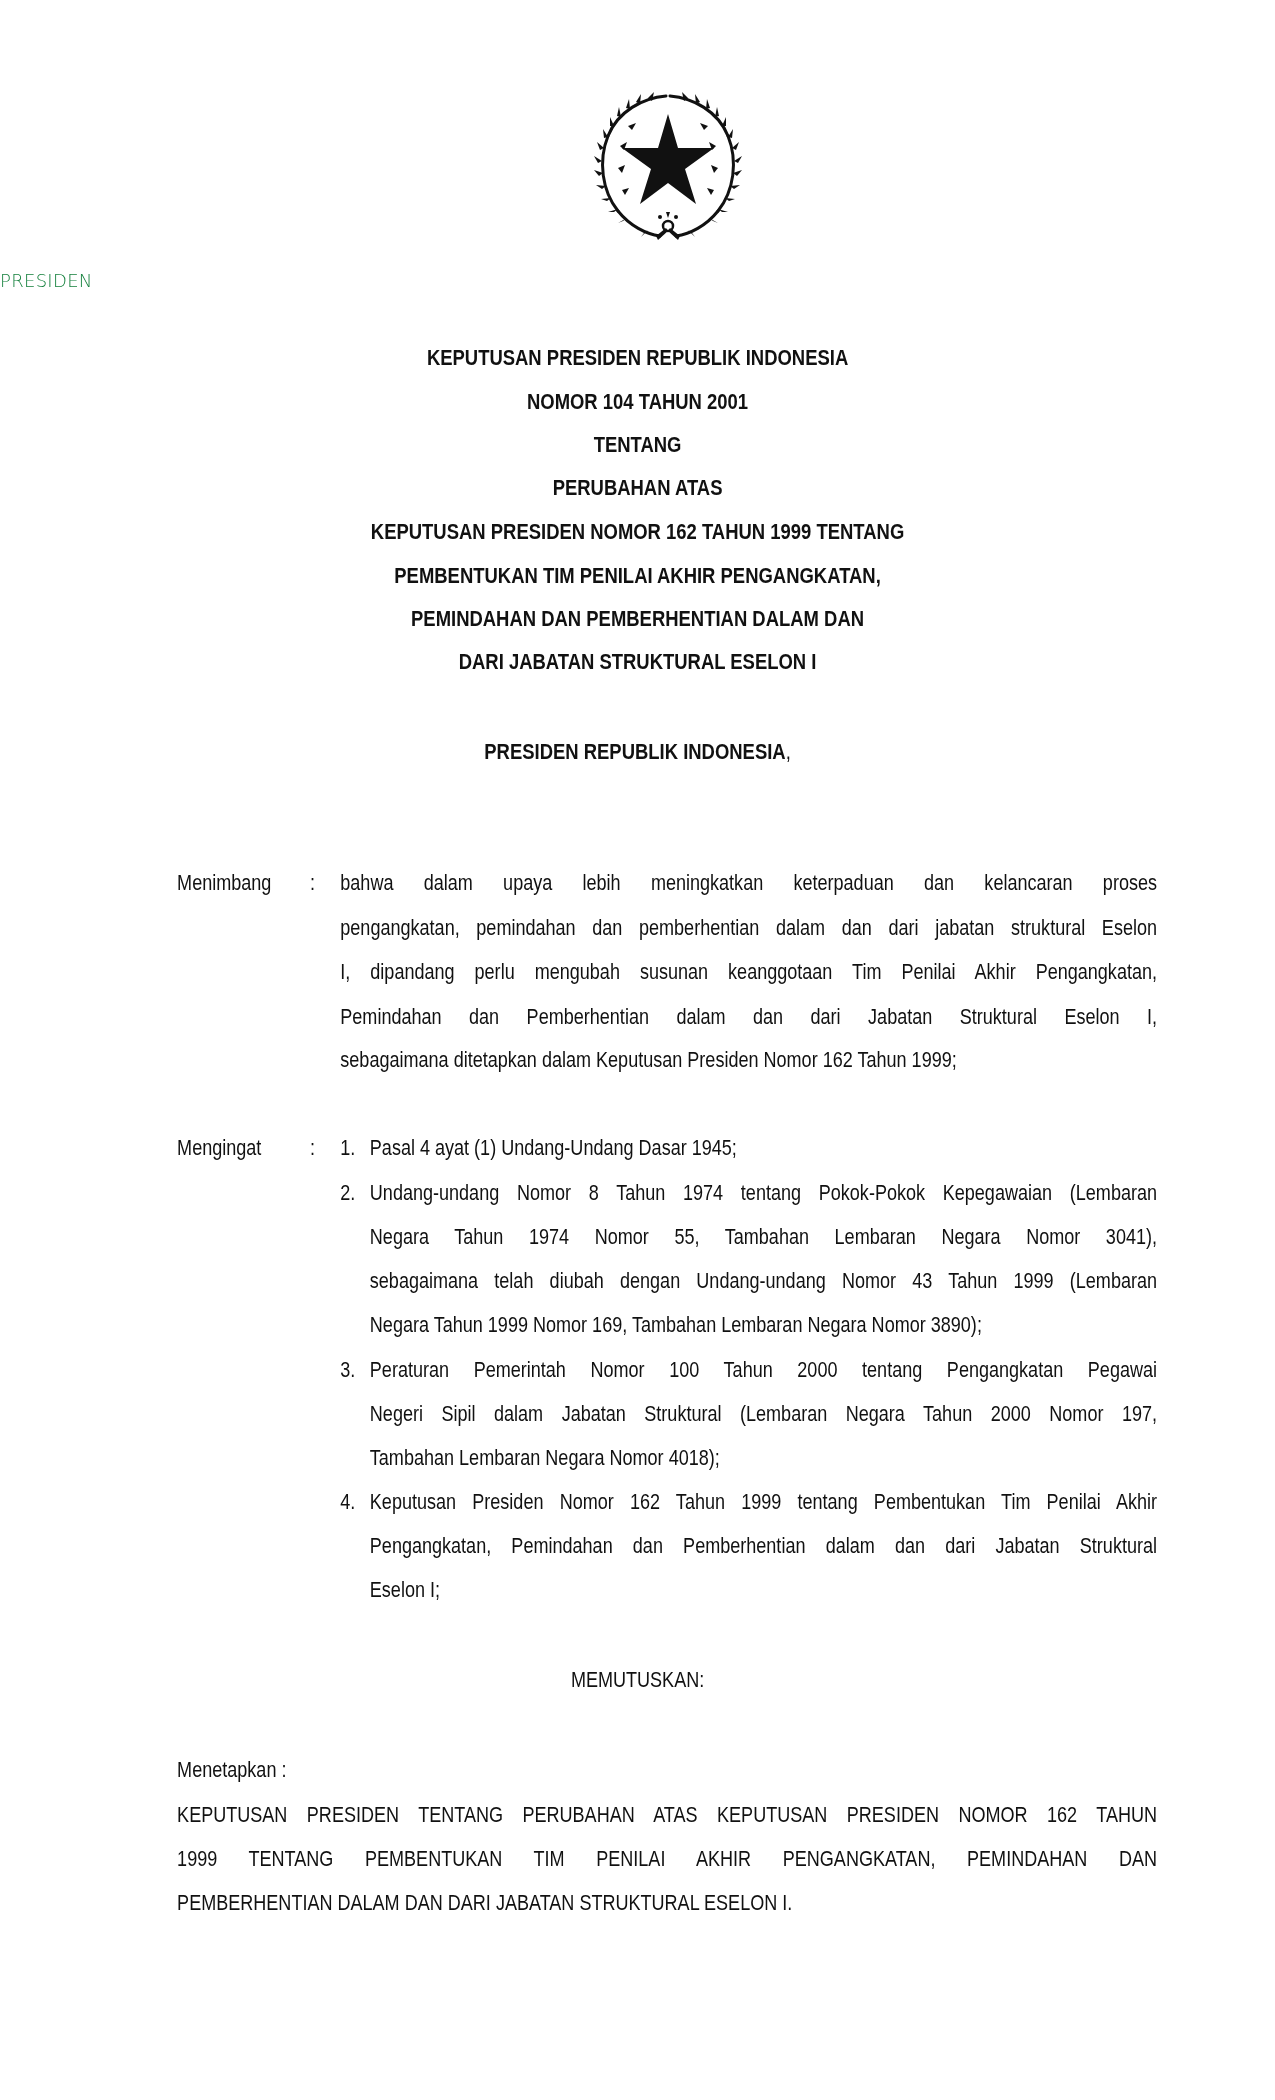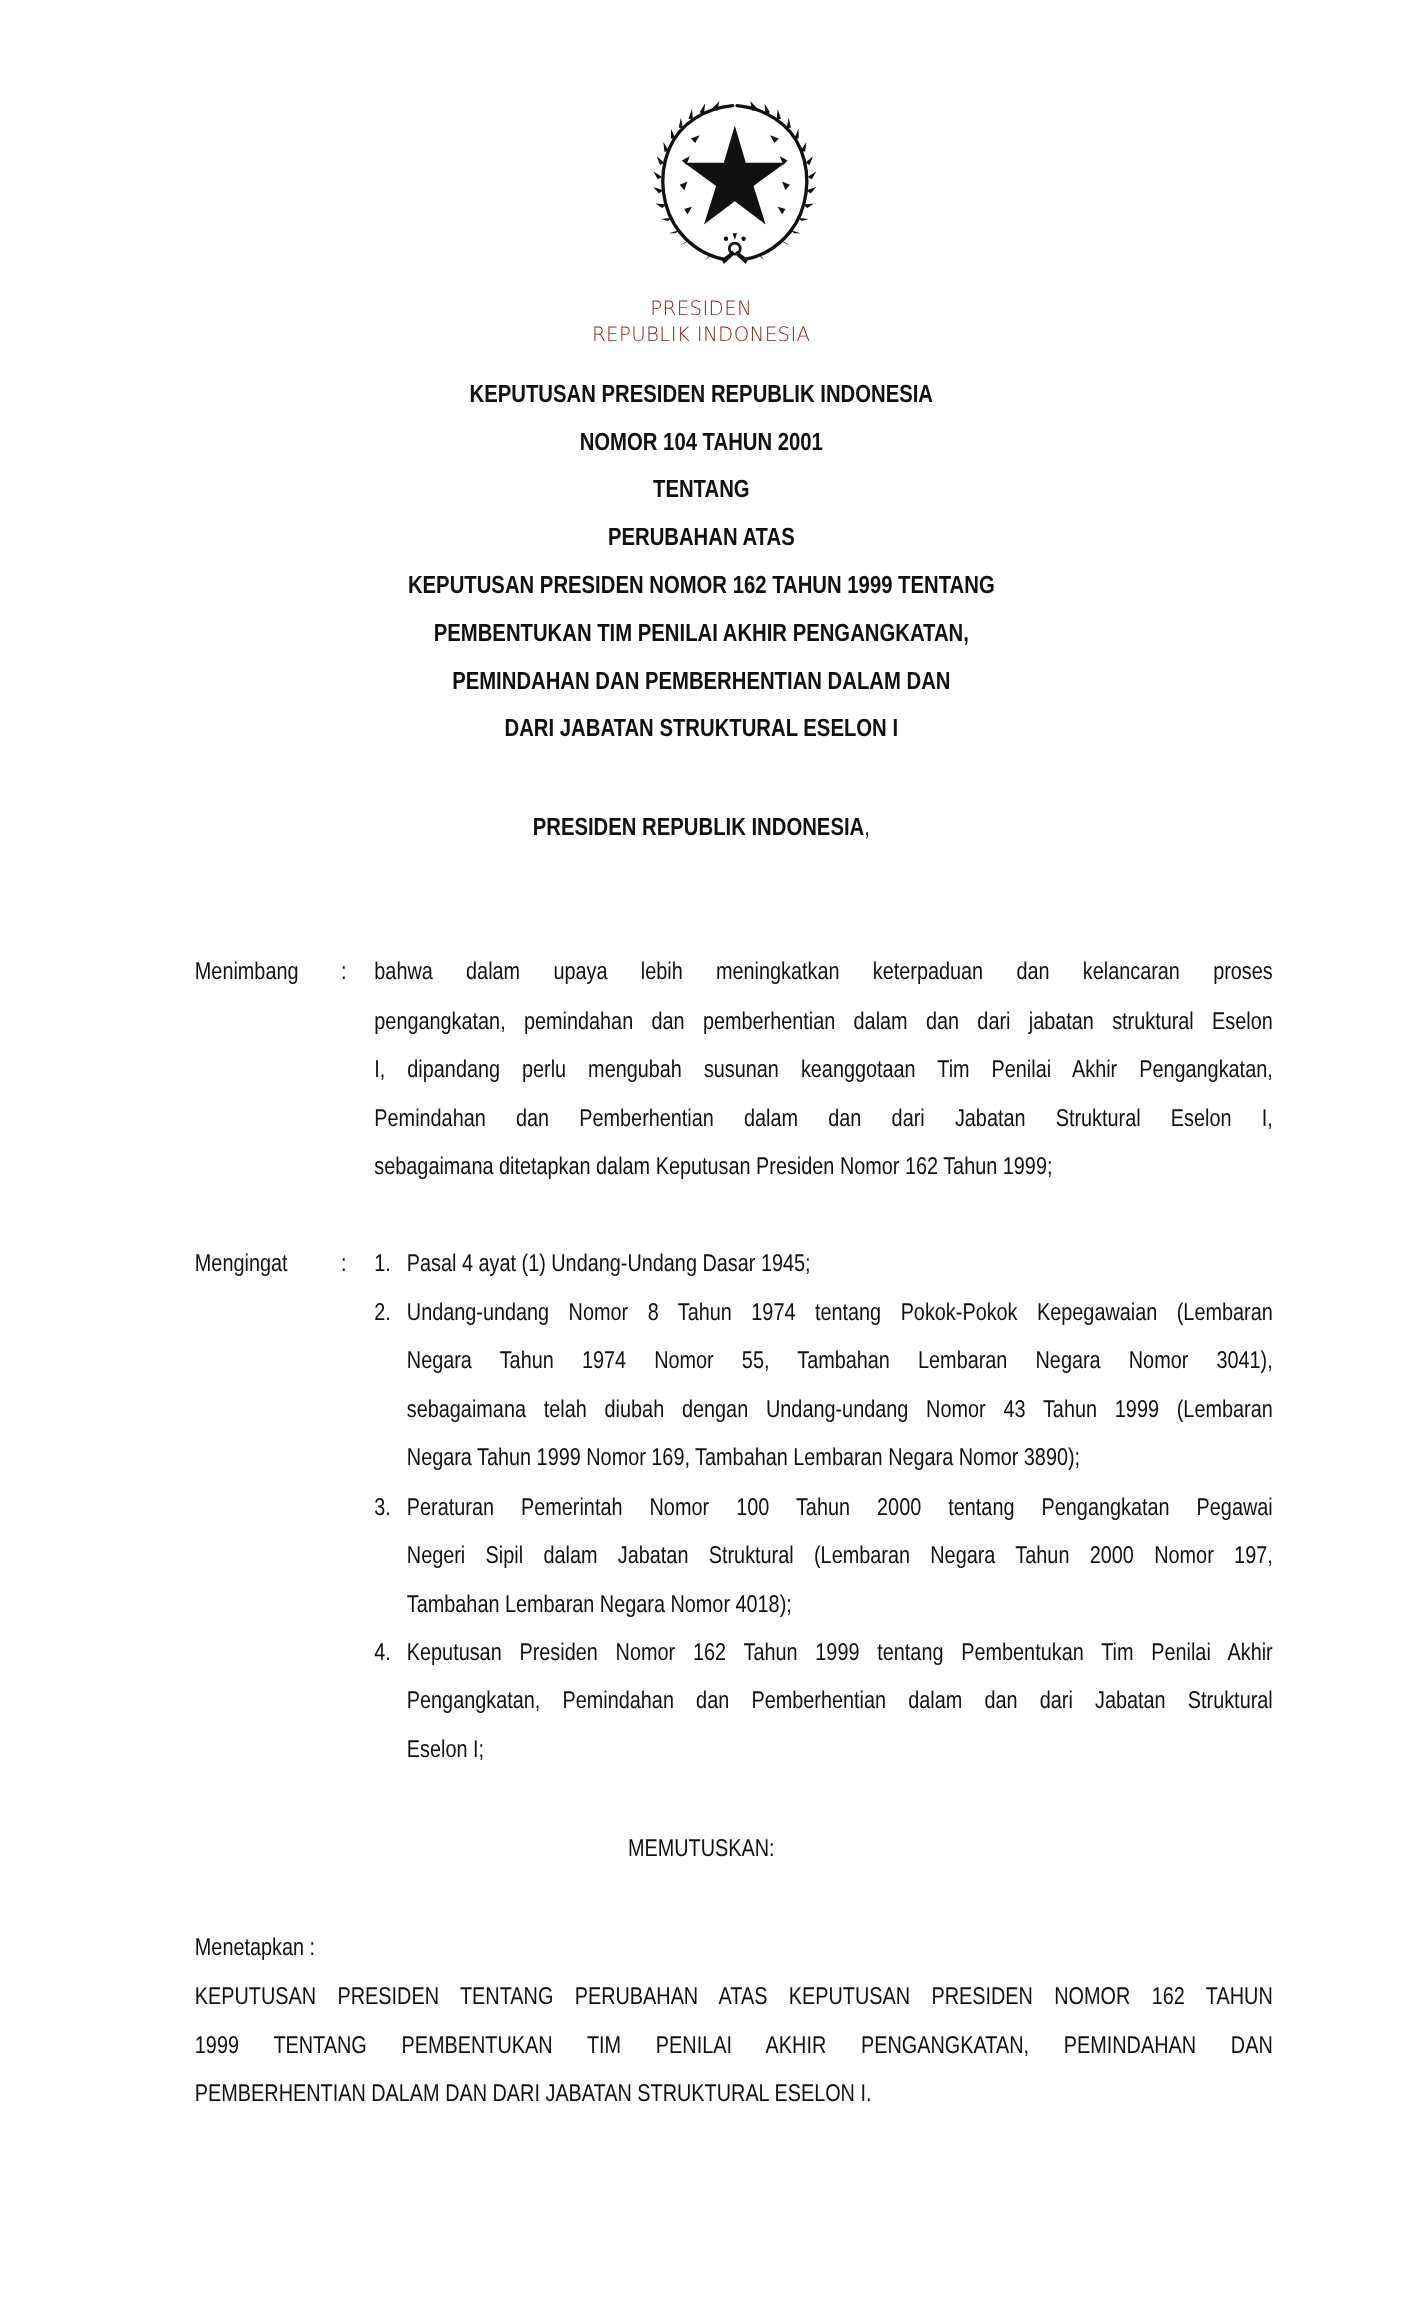--- a/index.html
+++ b/index.html
@@ -1,20 +1,20 @@
 <!DOCTYPE html>
 <html><head>
 <meta charset="utf-8">
 <style>
   html, body { margin:0; padding:0; background:#ffffff; }
   body { width:1275px; height:2100px; overflow:hidden; position:relative; }
   .page { position:absolute; left:0; top:0; width:1275px; height:2100px; background:#fff; }
   .emblem { position:absolute; left:588px; top:86px; width:160px; height:162px; }
-  .kop { position:absolute; left:0; width:1275px; text-align:center;
-         font-family:"DejaVu Sans", sans-serif; font-size:18px; color:#7f1d1d; letter-spacing:0.3px; font-weight:300; }
+  .kop { position:absolute; left:0; width:1275px; 
+         font-family:"DejaVu Sans", sans-serif; font-size:18px; color:#15803d; letter-spacing:0.3px; font-weight:300; }
   .scaled { position:absolute; left:0; top:0; width:1555px; height:2100px;
             transform:scaleX(0.82); transform-origin:0 0;
             font-family:"Liberation Sans", sans-serif; color:#111; }
   .line { position:absolute; white-space:nowrap; font-size:22px; line-height:26px; }
   .title { left:0; width:1555px; text-align:center; font-weight:bold; font-size:22.5px; }
   .title .nb { font-weight:normal; }
   .lbl { left:216px; }
   .colon { left:378px; }
   .body { left:415px; width:996px; }
   .just { text-align:justify; text-align-last:justify; }
@@ -86,21 +86,20 @@
       <circle cx="80" cy="140" r="5" fill="none" stroke="#111" stroke-width="2.5"></circle>
       <path d="M68 150 l10 -8 l2 3 l-10 9z"></path>
         <path d="M92 150 l-10 -8 l-2 3 l10 9z"></path>
       <circle cx="72" cy="131" r="2"></circle>
         <circle cx="88" cy="131" r="2"></circle>
         <path d="M78 126 l2 6 l2 -6z"></path>
     </g>
   </svg>
 
   <div class="kop" style="top:270px;">PRESIDEN</div>
-  <div class="kop" style="top:294px;">REPUBLIK INDONESIA</div>
 
   <div class="scaled">
 
     <div class="line title" style="top:345px;">KEPUTUSAN PRESIDEN REPUBLIK INDONESIA</div>
     <div class="line title" style="top:389px;">NOMOR 104 TAHUN 2001</div>
     <div class="line title" style="top:432px;">TENTANG</div>
     <div class="line title" style="top:475px;">PERUBAHAN ATAS</div>
     <div class="line title" style="top:519px;">KEPUTUSAN PRESIDEN NOMOR 162 TAHUN 1999 TENTANG</div>
     <div class="line title" style="top:563px;">PEMBENTUKAN TIM PENILAI AKHIR PENGANGKATAN,</div>
     <div class="line title" style="top:606px;">PEMINDAHAN DAN PEMBERHENTIAN DALAM DAN</div>

